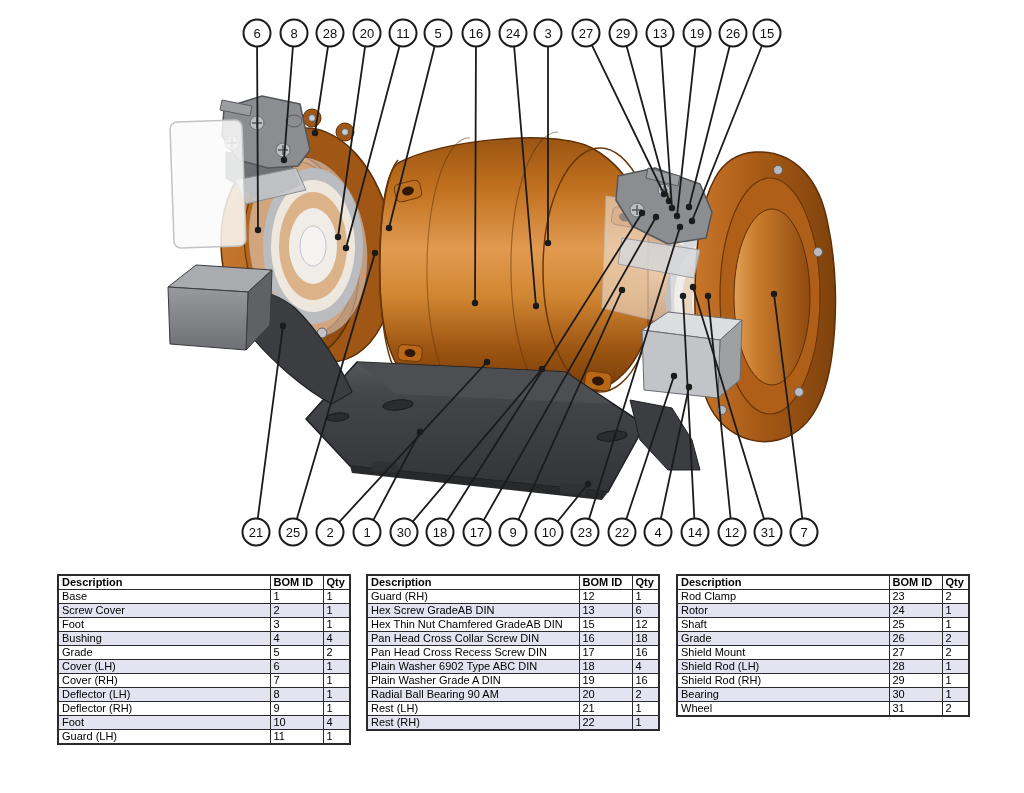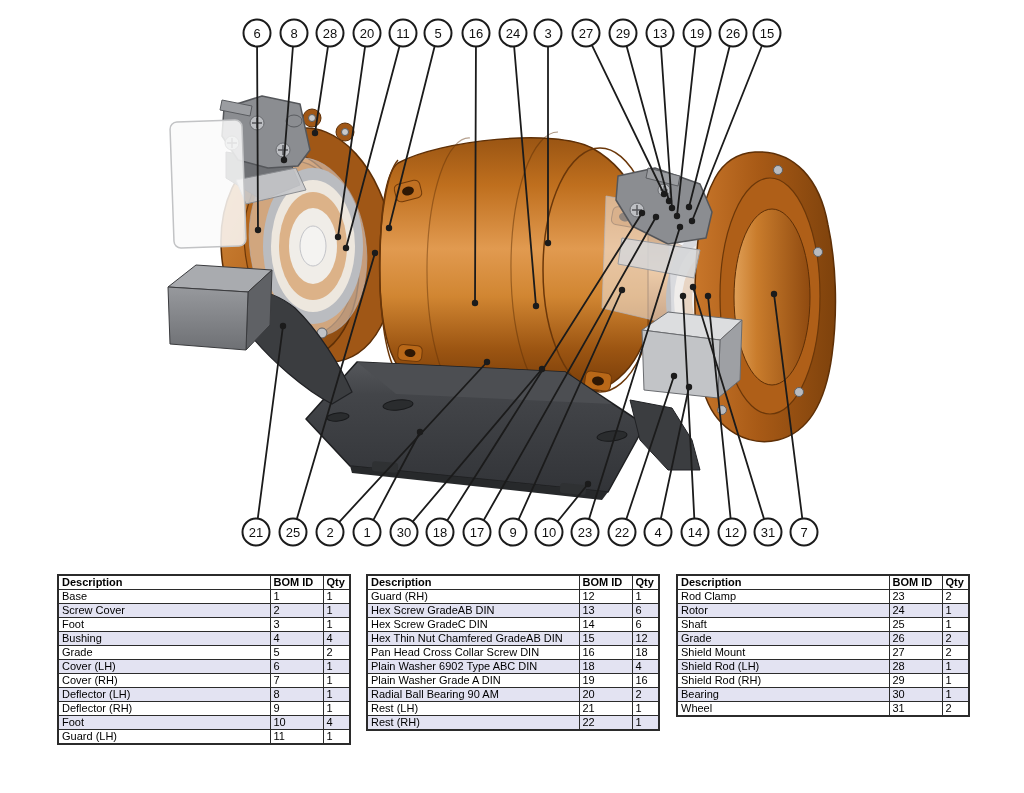--- a/index.html
+++ b/index.html
@@ -439,33 +439,33 @@
             <td>Guard (RH)</td>
             <td>12</td>
             <td>1</td>
           </tr>
           <tr>
             <td>Hex Screw GradeAB DIN</td>
             <td>13</td>
             <td>6</td>
           </tr>
           <tr>
-            <td>Hex Screw GradeC DIN</td>
-            <td>14</td>
-            <td>6</td>
-          </tr>
-          <tr>
             <td>Hex Thin Nut Chamfered GradeAB DIN</td>
             <td>15</td>
             <td>12</td>
           </tr>
           <tr>
             <td>Pan Head Cross Collar Screw DIN</td>
             <td>16</td>
             <td>18</td>
+          </tr>
+          <tr>
+            <td>Pan Head Cross Recess Screw DIN</td>
+            <td>17</td>
+            <td>16</td>
           </tr>
           <tr>
             <td>Plain Washer 6902 Type ABC DIN</td>
             <td>18</td>
             <td>4</td>
           </tr>
           <tr>
             <td>Plain Washer Grade A DIN</td>
             <td>19</td>
             <td>16</td>

